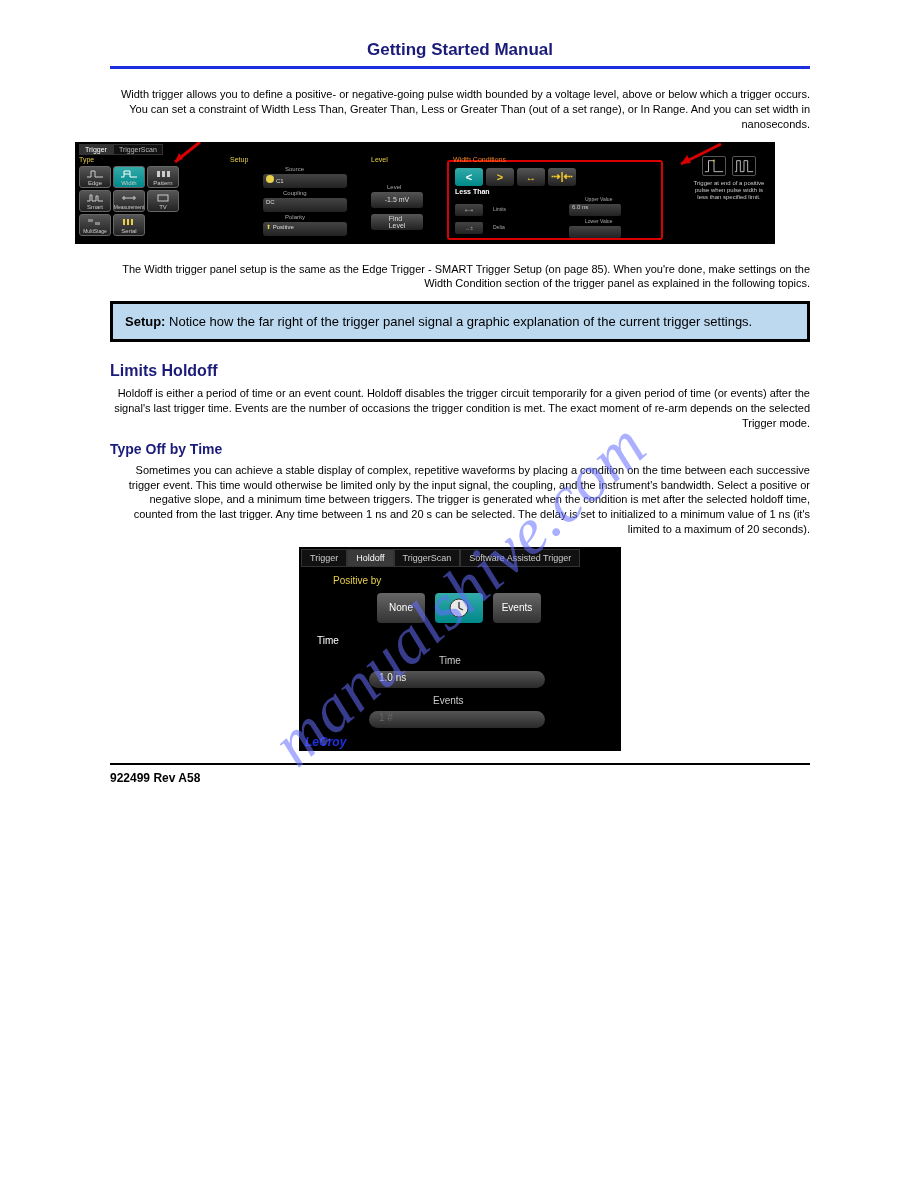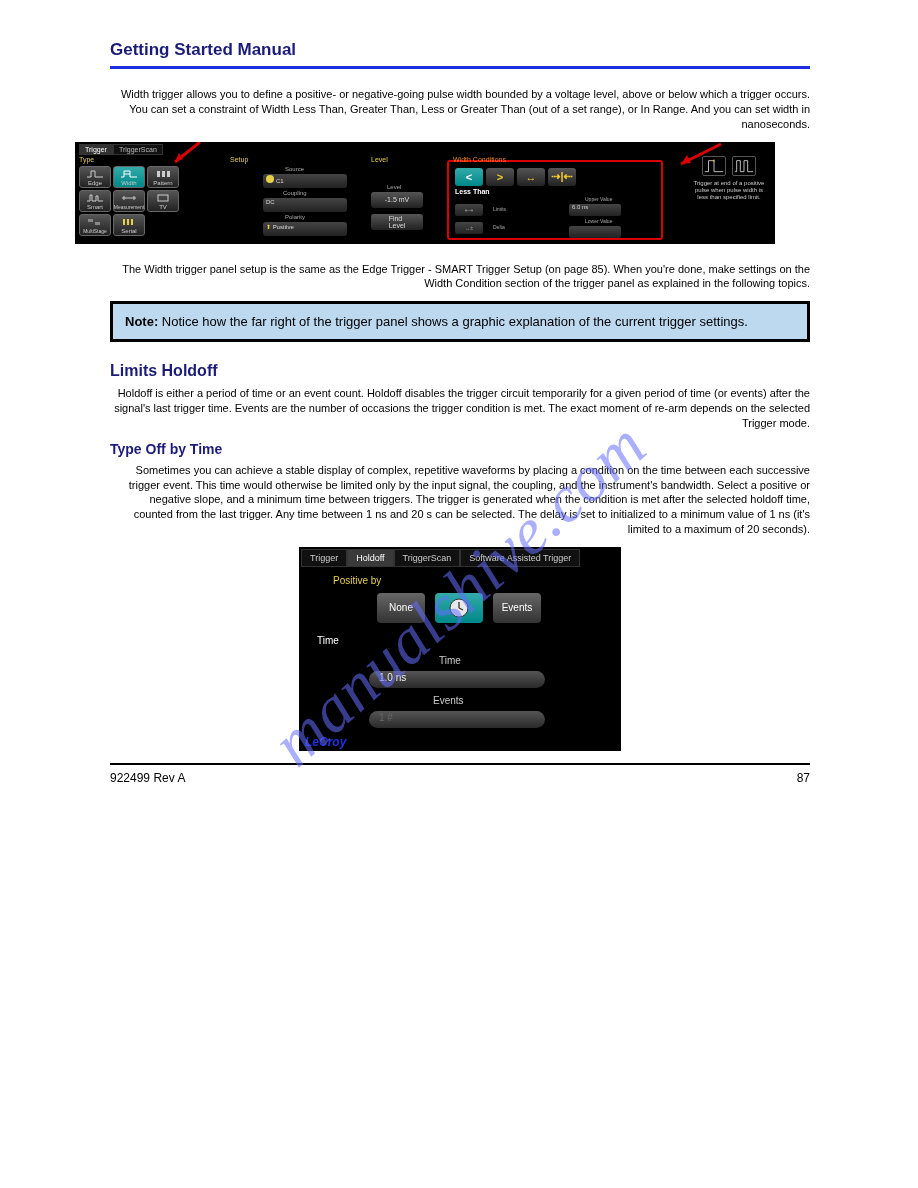--- a/index.html
+++ b/index.html
@@ -1,18 +1,18 @@
 <!DOCTYPE html>
 <html><head>
 <meta charset="utf-8">
 <style>
   * { margin: 0; padding: 0; box-sizing: border-box; }
   body { width: 918px; height: 1188px; background: #fff; font-family: Arial, sans-serif; color: #000; position: relative; }
   .page { padding: 40px 108px 20px 110px; }
-  .header-title { text-align: left; font-weight: bold; font-size: 17px; color: #1b1b7a; margin-bottom: 6px; }
+  .header-title { text-align: center; font-weight: bold; font-size: 17px; color: #1b1b7a; margin-bottom: 6px; }
   .header-rule { height: 3px; background: #1d2fe0; margin-bottom: 18px; }
   .h1 { font-weight: bold; font-size: 16px; color: #1b1b7a; margin: 10px 0 6px; }
   .para { font-size: 11px; line-height: 1.35; color: #000; margin-bottom: 10px; text-align: right; }
   .fig1 { width: 700px; height: 102px; background: #000; position: relative; margin: 8px 0 18px -35px; overflow: hidden; }
   .tabrow { position: absolute; top: 2px; left: 4px; display: flex; }
   .tabrow span { font-size: 7px; color: #bbb; padding: 1px 5px; border: 1px solid #333; background: #111; }
   .tabrow span.sel { background: #333; color: #fff; }
   .lbl { position: absolute; font-size: 7px; color: #e7d04a; }
   .btnset { position: absolute; display: flex; gap: 2px; }
   .typebtn { width: 32px; height: 22px; background: linear-gradient(#555,#222); border: 1px solid #666; border-radius: 3px; font-size: 6px; color: #ccc; display: flex; align-items: flex-end; justify-content: center; padding-bottom: 1px; position: relative; }
@@ -40,21 +40,21 @@
   .f2tabs span { font-size: 9px; color: #ccc; padding: 3px 8px; border: 1px solid #333; background: #111; }
   .f2tabs span.sel { background: #3a3a3a; color: #fff; }
   .f2lbl { position: absolute; font-size: 10px; color: #e7d04a; }
   .f2btn { position: absolute; width: 48px; height: 30px; background: linear-gradient(#666,#333); border-radius: 4px; font-size: 10px; color: #fff; display: flex; align-items: center; justify-content: center; }
   .f2btn.sel { background: linear-gradient(#3aa,#088); }
   .f2head { position: absolute; font-size: 10px; color: #ccc; }
   .f2field { position: absolute; width: 176px; height: 17px; background: linear-gradient(#555,#2a2a2a); border-radius: 9px; font-size: 10px; color: #eee; padding: 1px 10px; }
   .f2field.dim { color: #666; }
   .f2brand { position: absolute; bottom: 2px; left: 6px; font-size: 12px; font-weight: bold; color: #2030e0; font-style: italic; text-align: center; }
   .footer-rule { height: 2px; background: #000; margin-top: 8px; }
-  .footer { display: flex; justify-content: space-between; font-size: 12px; margin-top: 6px; }
+  .footer { display: flex; font-size: 12px; margin-top: 6px; font-weight: bold; }
   .watermark { position: absolute; left: 50%; top: 50%; transform: translate(-50%,-50%) rotate(-42deg); font-size: 66px; color: rgba(100,110,255,0.55); font-family: Georgia, serif; font-style: italic; pointer-events: none; white-space: nowrap; letter-spacing: 1px; }
 </style>
 </head>
 <body>
 
 <div class="page">
   <div class="header-title">Getting Started Manual</div>
   <div class="header-rule"></div>
 
   <div class="para">Width trigger allows you to define a positive- or negative-going pulse width bounded by a voltage level, above or below which a trigger occurs. You can set a constraint of Width Less Than, Greater Than, Less or Greater Than (out of a set range), or In Range. And you can set width in nanoseconds.</div>
@@ -177,21 +177,21 @@
               <path d="M2 16 L4 16 L4 4 L8 4 L8 16 L12 16 L12 4 L16 4 L16 16 L22 16" stroke="#ccc" fill="none"></path>
             </svg></div>
       </div>
       <div class="dtxt">Trigger at end of a positive pulse when pulse width is less than specified limit.</div>
     </div>
   </div>
 
   <div class="para">The Width trigger panel setup is the same as the Edge Trigger - SMART Trigger Setup (on page 85). When you're done, make settings on the Width Condition section of the trigger panel as explained in the following topics.</div>
 
   <div class="notebox">
-    <b>Note:</b><span> Notice how the far right of the trigger panel shows a graphic explanation of the current trigger settings.</span>
+    <b>Setup:</b><span> Notice how the far right of the trigger panel signal a graphic explanation of the current trigger settings.</span>
   </div>
 
   <div class="h1">Limits Holdoff</div>
   <div class="para">Holdoff is either a period of time or an event count. Holdoff disables the trigger circuit temporarily for a given period of time (or events) after the signal's last trigger time. Events are the number of occasions the trigger condition is met. The exact moment of re-arm depends on the selected Trigger mode.</div>
 
   <div class="h2">Type Off by Time</div>
   <div class="para">Sometimes you can achieve a stable display of complex, repetitive waveforms by placing a condition on the time between each successive trigger event. This time would otherwise be limited only by the input signal, the coupling, and the instrument's bandwidth. Select a positive or negative slope, and a minimum time between triggers. The trigger is generated when the condition is met after the selected holdoff time, counted from the last trigger. Any time between 1 ns and 20 s can be selected. The delay is set to initialized to a minimum value of 1 ns (it's limited to a maximum of 20 seconds).</div>
 
   <div class="fig2">
     <div class="f2tabs">
@@ -213,17 +213,17 @@
     <span class="f2head" style="top:108px;left:140px;">Time</span>
     <div class="f2field" style="top:124px;left:70px;">1.0 ns</div>
     <span class="f2head" style="top:148px;left:134px;">Events</span>
     <div class="f2field dim" style="top:164px;left:70px;">1 #</div>
     <span class="f2brand">LeCroy</span>
   </div>
 
   <div class="footer-rule"></div>
   <div class="footer">
     <span>922499 Rev A</span>
-    <span>87</span>
+    <span>58</span>
   </div>
 </div>
 
 <div class="watermark">manualshive.com</div>
 
 </body></html>

